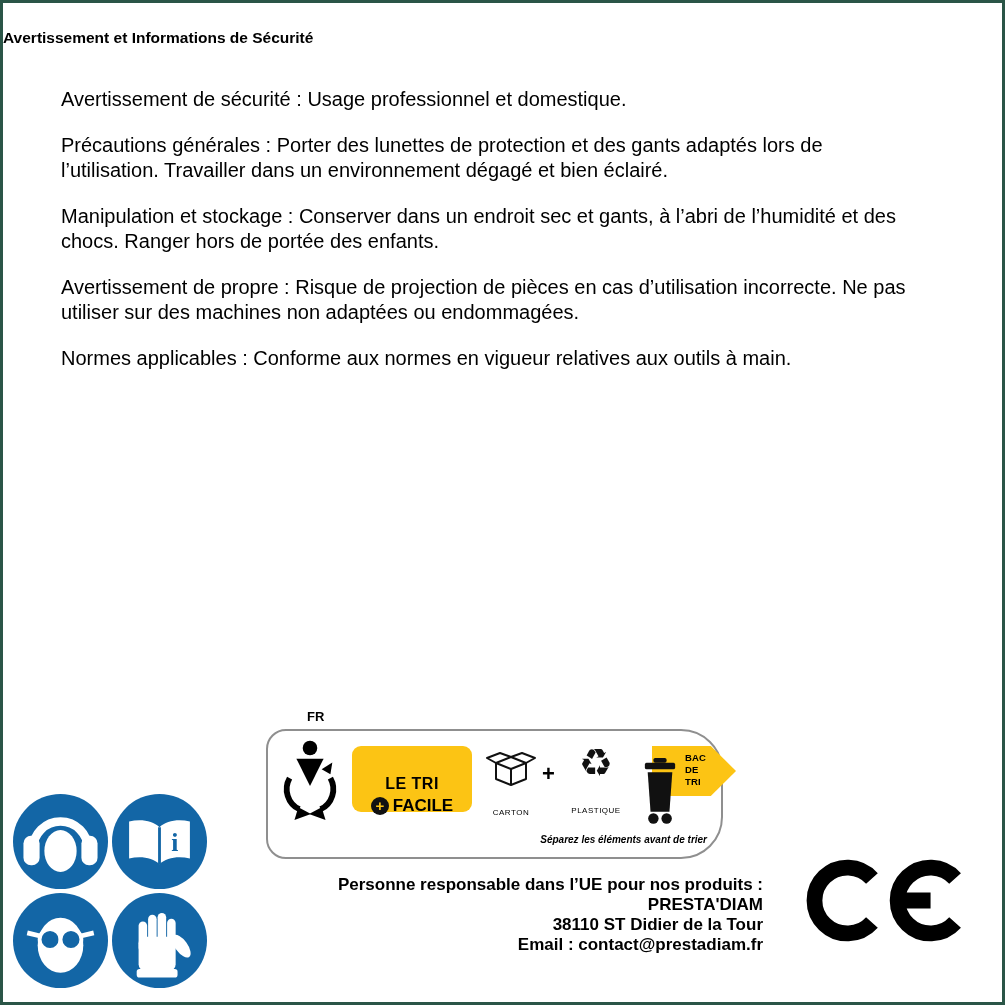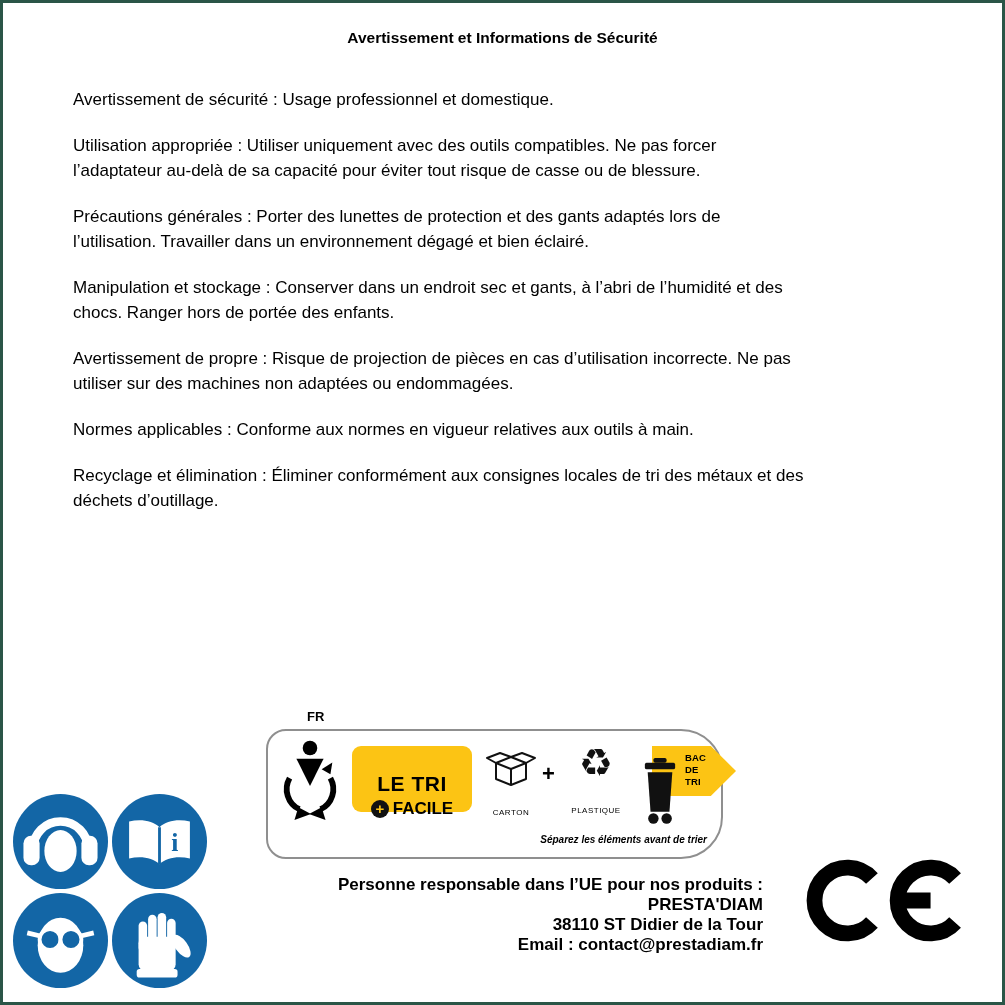--- a/index.html
+++ b/index.html
@@ -10,26 +10,26 @@
     --ink:#000000;
   }
   *{box-sizing:border-box;}
   html,body{margin:0;padding:0;background:#fff;}
   .page{
     position:relative;width:1005px;height:1005px;background:#fff;
     border:3px solid var(--frame-green);
     font-family:"Liberation Sans",sans-serif;color:var(--ink);overflow:hidden;
   }
   .title{
-    position:absolute;top:26px;left:0;right:0;text-align:center;
+    position:absolute;top:26px;left:0;right:0;text-align:left;
     font-size:15.5px;font-weight:bold;
   }
   .body-text{
-    position:absolute;top:84px;left:70px;width:900px;
-    font-size:17px;line-height:25px;
+    position:absolute;top:84px;left:58px;width:900px;
+    font-size:20px;line-height:25px;
   }
   .body-text p{margin:0 0 21px 0;white-space:pre-line;}
   .signs{display:contents;}
   .sign{
     position:absolute;width:95px;height:95px;border-radius:50%;
     background:var(--icon-blue);
   }
   .sign svg{width:100%;height:100%;display:block;}
   .fr-label{
     position:absolute;left:268px;top:706px;font-size:13px;font-weight:bold;margin-left:36px;
@@ -38,21 +38,21 @@
     position:absolute;left:263px;top:726px;width:457px;height:130px;
     background:#fff;border:2px solid var(--logo-border);
     border-radius:20px 42px 42px 20px;
   }
   .triman{position:absolute;left:8px;top:8px;width:68px;height:86px;}
   .ybox{
     position:absolute;left:84px;top:15px;width:120px;height:66px;
     background:var(--tri-yellow);border-radius:9px;
     display:flex;flex-direction:column;align-items:center;justify-content:center;gap:3px;
   }
-  .ltl{font-size:21px;font-weight:bold;letter-spacing:.5px;margin-top:32px;}
+  .ltl{font-size:16px;font-weight:bold;letter-spacing:.5px;margin-top:32px;}
   .fac-row{display:flex;align-items:center;gap:4px;font-size:17px;font-weight:bold;}
   .plus-circle{
     width:18px;height:18px;border-radius:50%;background:#111;color:var(--tri-yellow);
     display:inline-flex;align-items:center;justify-content:center;
     font-size:15px;font-weight:bold;line-height:1;
   }
   .mat{position:absolute;text-align:center;}
   .mat-carton{left:212px;top:18px;width:62px;}
   .mat-carton svg{width:56px;height:40px;display:block;margin:0 auto;}
   .mat-plast{left:294px;top:8px;width:68px;}
@@ -80,31 +80,27 @@
 </style>
 </head>
 <body>
 
 <div class="page">
 
   <div class="title">Avertissement et Informations de Sécurité</div>
 
   <div class="body-text">
     <p>Avertissement de sécurité : Usage professionnel et domestique.</p>
-    <p>Utilisation appropriée : Utiliser uniquement avec des outils compatibles. Ne pas forcer
-l’adaptateur au-delà de sa capacité pour éviter tout risque de casse ou de blessure.</p>
     <p>Précautions générales : Porter des lunettes de protection et des gants adaptés lors de
 l’utilisation. Travailler dans un environnement dégagé et bien éclairé.</p>
     <p>Manipulation et stockage : Conserver dans un endroit sec et gants, à l’abri de l’humidité et des
 chocs. Ranger hors de portée des enfants.</p>
     <p>Avertissement de propre : Risque de projection de pièces en cas d’utilisation incorrecte. Ne pas
 utiliser sur des machines non adaptées ou endommagées.</p>
     <p>Normes applicables : Conforme aux normes en vigueur relatives aux outils à main.</p>
-    <p>Recyclage et élimination : Éliminer conformément aux consignes locales de tri des métaux et des
-déchets d’outillage.</p>
   </div>
 
   <div class="signs">
     <div class="sign" style="left:10px;top:791px">
       <svg viewBox="0 0 100 100">
         <path d="M21 58 A29 29 0 1 1 79 58" fill="none" stroke="#fff" stroke-width="9"></path>
         <ellipse cx="50" cy="60" rx="17" ry="22" fill="#fff"></ellipse>
         <rect x="11" y="44" width="17" height="31" rx="8" fill="#fff"></rect>
         <rect x="72" y="44" width="17" height="31" rx="8" fill="#fff"></rect>
       </svg>

